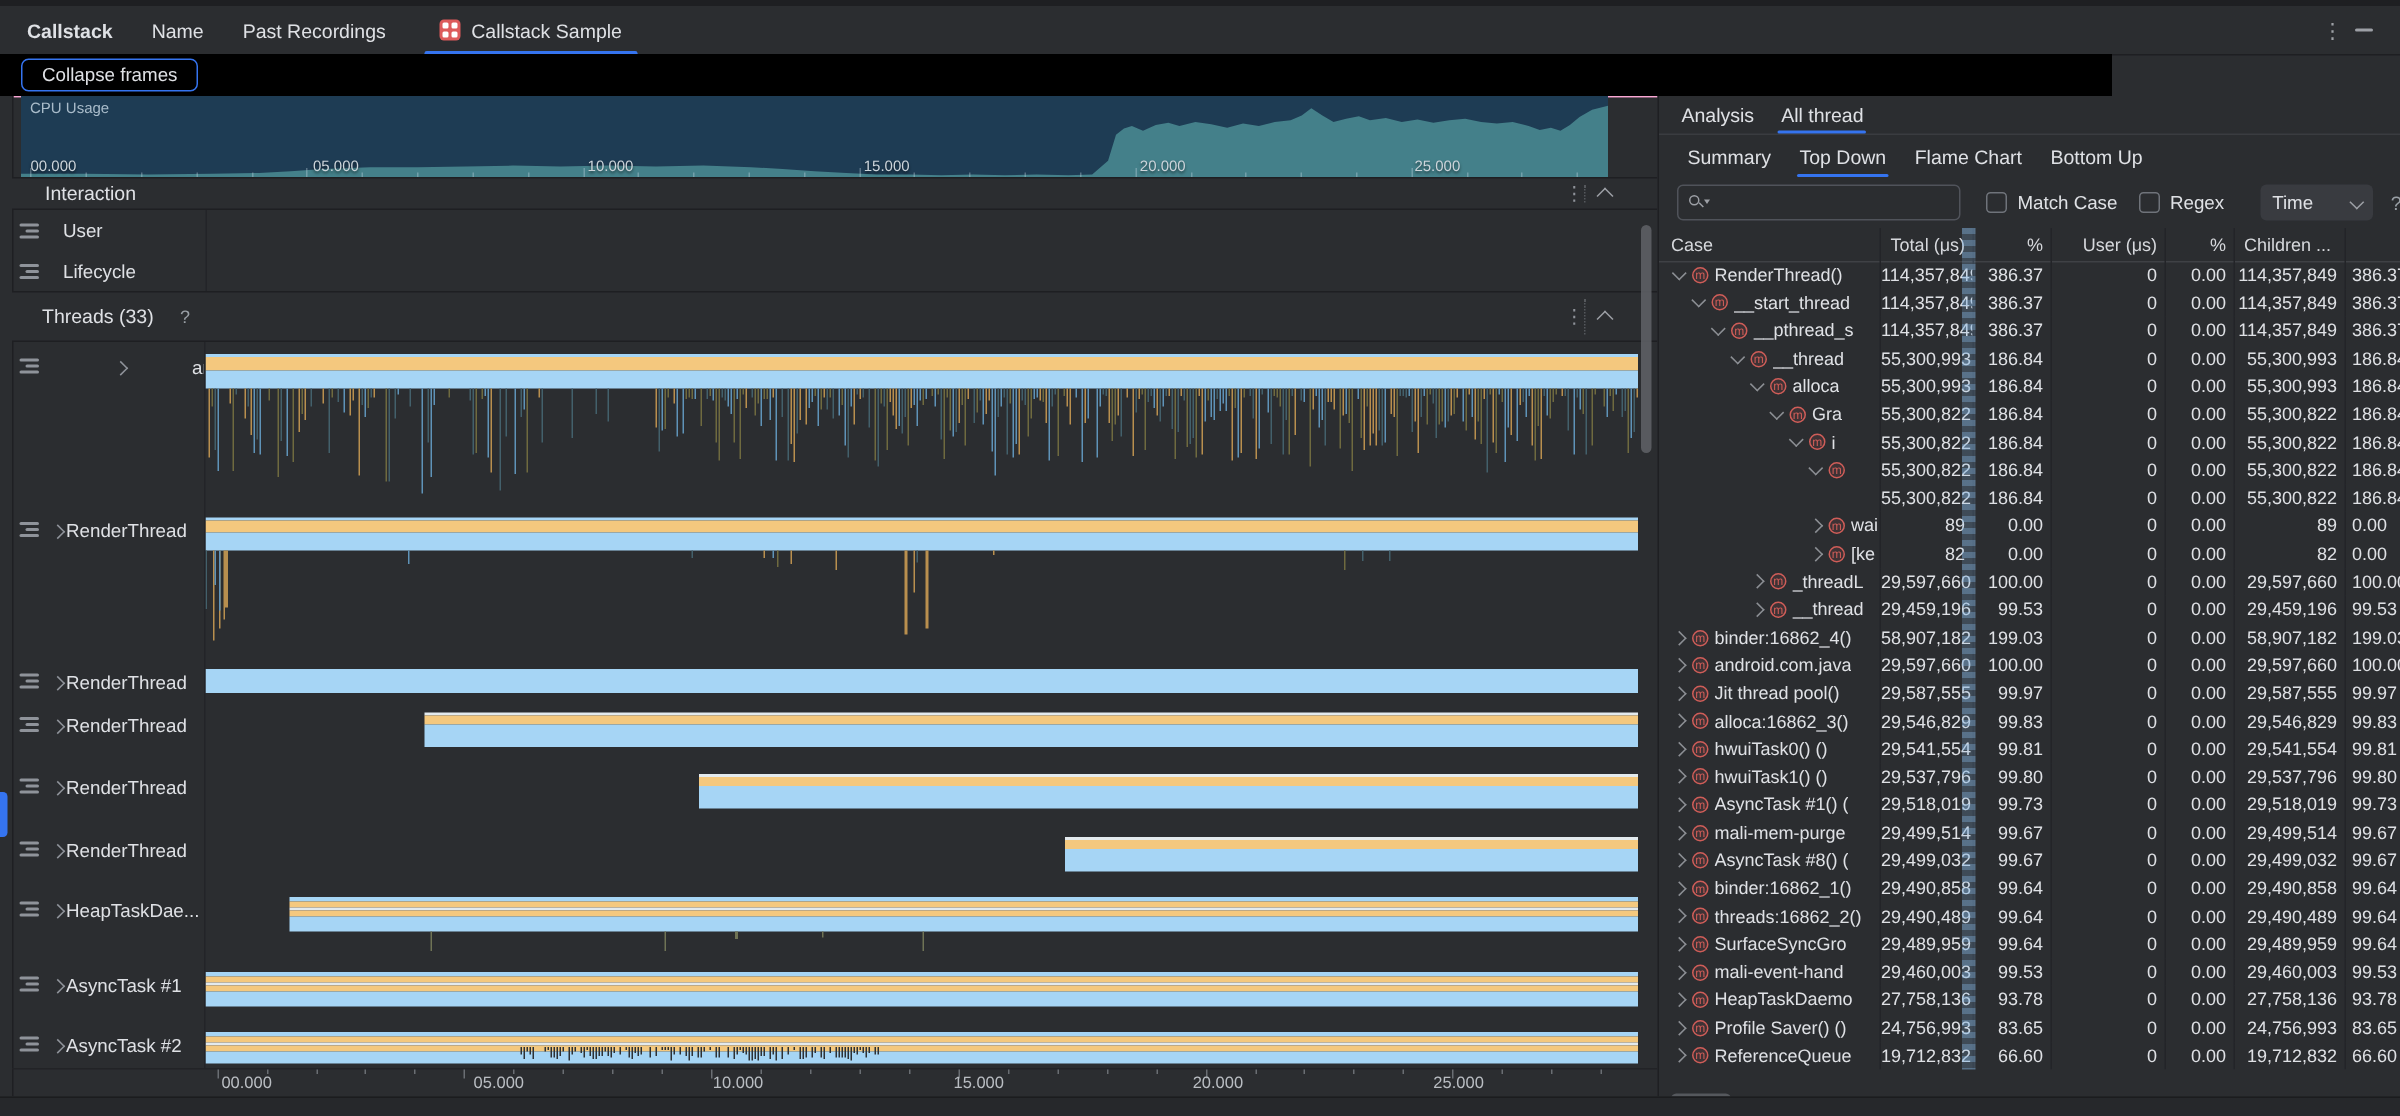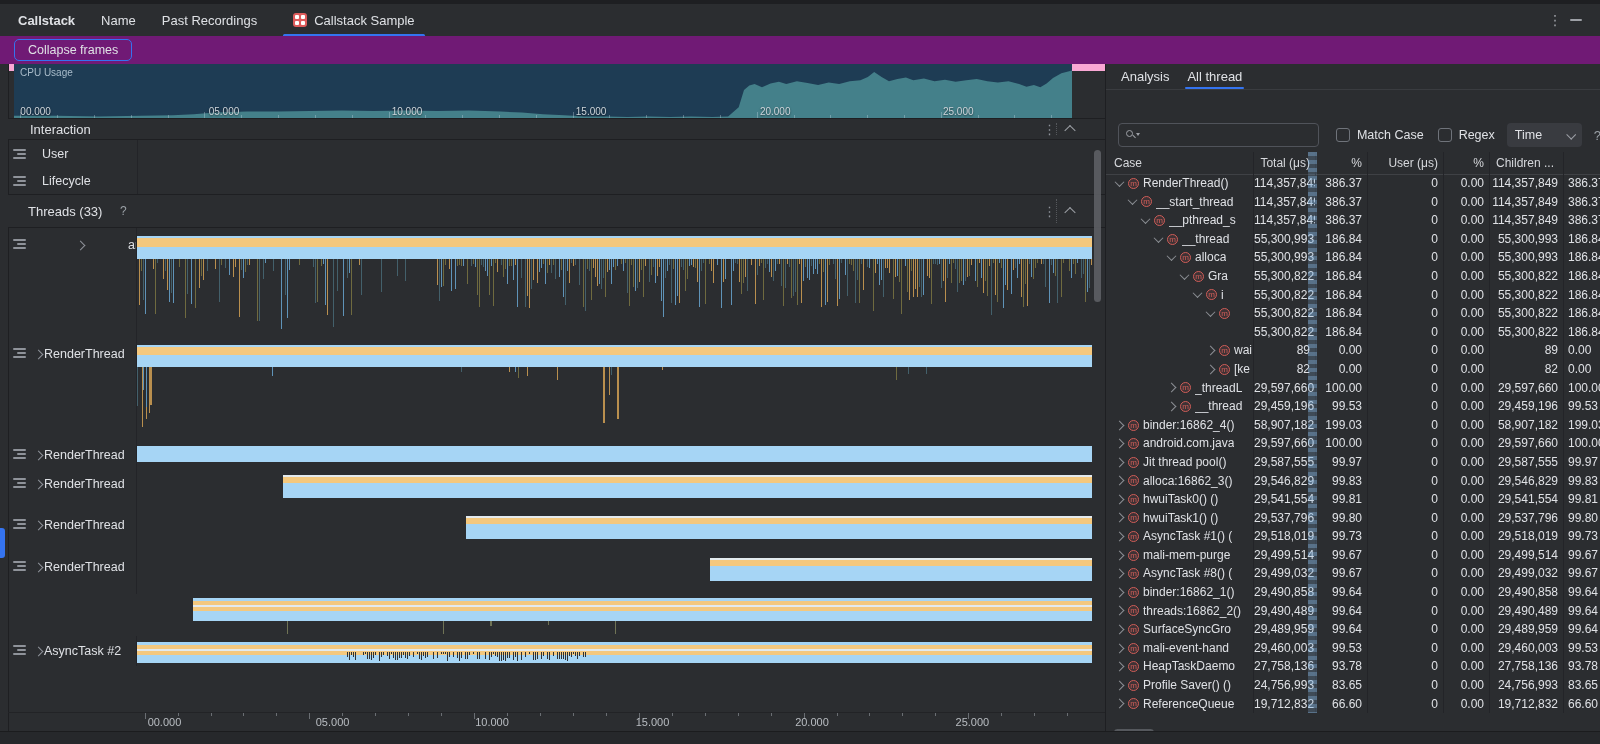--- a/index.html
+++ b/index.html
@@ -13,21 +13,21 @@
   .tabbar .ttl{font-weight:bold;font-size:13px;margin-left:18px;}
   .tabbar .tab{font-size:13px;margin-left:26px;color:#dfe1e5;cursor:default;}
   .tabbar .atab{position:relative;height:32px;display:flex;align-items:center;margin-left:26px;padding:0 10px;}
   .atab .underline{position:absolute;left:0;right:0;bottom:-1px;height:3px;background:#3574f0;border-radius:2px;}
   .sesicon{width:14px;height:14px;border-radius:3px;background:#dd5b5b;display:inline-grid;
            grid-template-columns:4px 4px;grid-template-rows:4px 4px;gap:1.5px;padding:2px;box-sizing:border-box;margin-right:7px;}
   .sesicon i{background:#fff;border-radius:1px;display:block;}
   .kebab{position:absolute;left:1548px;top:0;height:32px;line-height:32px;font-size:14px;color:#9da0a6;}
   .minim{position:absolute;left:1570px;top:15px;width:12px;height:2px;background:#9da0a6;border-radius:1px;}
   
-  .toolbar{position:absolute;left:0;top:36px;width:1600px;height:28px;background:#701a75;border-bottom:7px solid #f9a8d4;}
+  .toolbar{position:absolute;left:0;top:36px;width:1408px;height:28px;background:#000000;border-bottom:1px solid #f9a8d4;}
   .collapse-btn{position:absolute;left:14px;top:3px;height:22px;padding:0 13px;font-size:12.5px;
        font-family:"Liberation Sans",sans-serif;color:#dfe1e5;background:transparent;
        border:1px solid #3574f0;border-radius:5px;cursor:pointer;}
   .circicon{position:absolute;top:42px;width:15px;height:15px;border:1.3px solid #8e9196;border-radius:50%;
        color:#b6b9be;font-size:11px;line-height:14px;text-align:center;box-sizing:border-box;}
   .circicon.dim{border-color:#55585c;color:#55585c;}
   .circicon .sq{position:absolute;left:4px;top:4px;width:5px;height:5px;border:1px solid #55585c;}
   
   .main{position:absolute;left:0;top:64px;width:1600px;height:667px;}
   .left{position:absolute;left:0;top:0;width:1105px;height:667px;overflow:hidden;}
@@ -86,21 +86,21 @@
   .sfield{position:relative;margin-left:12px;width:208px;height:24px;border:1px solid #50535a;border-radius:4px;
           box-sizing:border-box;display:flex;align-items:center;}
   .mag{position:relative;width:14px;height:12px;margin-left:7px;flex:none;}
   .mag .lens{position:absolute;left:0;top:1px;width:7px;height:7px;border:1.4px solid #9da0a6;border-radius:50%;box-sizing:border-box;}
   .mag .stem{position:absolute;left:5.5px;top:7px;width:4px;height:1.4px;background:#9da0a6;transform:rotate(45deg);}
   .mag .dd{position:absolute;left:10px;top:4px;width:0;height:0;border-left:2.5px solid transparent;border-right:2.5px solid transparent;border-top:3px solid #9da0a6;}
   .sfield input{flex:1;background:transparent;border:none;outline:none;color:#dfe1e5;font-size:12px;min-width:0;margin-left:5px;font-family:"Liberation Sans",sans-serif;}
   .cb{width:14px;height:14px;border:1.5px solid #6f737a;border-radius:3px;box-sizing:border-box;flex:none;}
   .cblab{font-size:12.5px;color:#dfe1e5;margin-left:7px;white-space:nowrap;}
   .mc{margin-left:17px;} .rx{margin-left:14px;}
-  .ddbox{position:relative;margin-left:12px;width:75px;height:24px;background:#393b40;border-radius:4px;
+  .ddbox{position:relative;margin-left:24px;width:75px;height:24px;background:#393b40;border-radius:4px;
          display:flex;align-items:center;flex:none;overflow:hidden;}
   .ddbox .ddtext{font-size:12.5px;color:#dfe1e5;margin-left:8px;}
   .ddchev{position:absolute;right:8px;top:9px;width:6px;height:6px;border-right:1.4px solid #9da0a6;border-bottom:1.4px solid #9da0a6;transform:rotate(45deg) translateY(-1px);}
   .helpq{font-size:13px;color:#9aa0a6;margin-left:12px;}
   
   .thead{position:absolute;left:0;top:88px;width:495px;height:22px;display:flex;border-bottom:1px solid #3f4145;
          font-size:12px;color:#d6d8dc;line-height:22px;background:#2b2d30;}
   .tbody{position:absolute;left:0;top:110px;width:495px;height:539px;overflow:hidden;}
   .trow{display:flex;height:18.6px;line-height:18.6px;font-size:12px;color:#dfe1e5;}
   .c{flex:none;overflow:hidden;white-space:nowrap;box-sizing:border-box;}
@@ -728,36 +728,65 @@
     <div class="track">
               <div class="bar" style="left: 573px; width: 382px; top: 6px;">
                 <div style="height: 2px; background: rgb(227, 234, 238);"></div>
                 <div style="height: 6px; background: rgb(244, 200, 126);"></div>
                 <div style="height: 15px; background: rgb(166, 213, 245);"></div>
               </div>
             </div>
   </div>
 
   <div class="throw" style="height: 42px;">
+    <div class="tname" style="padding-top: 6px;">
+      <span class="handle">
+                <i></i>
+                <i></i>
+                <i></i>
+              </span>
+      <span class="rchev"></span>
+      <span class="tlabel">HeapTaskDae...</span>
+    </div>
     <div class="track">
               <div class="bar" style="left: 56.345px; width: 898.655px; top: 4px;">
                 <div style="height: 3px; background: rgb(166, 213, 245);"></div>
                 <div style="height: 4px; background: rgb(244, 200, 126);"></div>
                 <div style="height: 2px; background: rgb(227, 234, 238);"></div>
                 <div style="height: 4px; background: rgb(244, 200, 126);"></div>
                 <div style="height: 10px; background: rgb(166, 213, 245);"></div>
               </div>
               <span class="spk" style="left: 149.935px; top: 27px; height: 13px; background: rgb(111, 115, 85); width: 1.5px;"></span>
               <span class="spk" style="left: 305.6px; top: 27px; height: 13px; background: rgb(111, 115, 85); width: 1.5px;"></span>
               <span class="spk" style="left: 477.5px; top: 27px; height: 13px; background: rgb(111, 115, 85); width: 1.5px;"></span>
               <span class="spk" style="left: 353.35px; top: 27px; height: 5px; background: rgb(111, 115, 85); width: 1.5px;"></span>
               <span class="spk" style="left: 410.65px; top: 27px; height: 4px; background: rgb(111, 115, 85); width: 1.5px;"></span>
             </div>
   </div>
 
+  <div class="throw" style="height: 46px;">
+    <div class="tname" style="padding-top: 14px;">
+      <span class="handle">
+                <i></i>
+                <i></i>
+                <i></i>
+              </span>
+      <span class="rchev"></span>
+      <span class="tlabel">AsyncTask #1</span>
+    </div>
+    <div class="track">
+              <div class="bar" style="left: 0px; width: 955px; top: 12px;">
+                <div style="height: 3px; background: rgb(166, 213, 245);"></div>
+                <div style="height: 4px; background: rgb(244, 200, 126);"></div>
+                <div style="height: 2px; background: rgb(227, 234, 238);"></div>
+                <div style="height: 4px; background: rgb(244, 200, 126);"></div>
+                <div style="height: 10px; background: rgb(166, 213, 245);"></div>
+              </div>
+            </div>
+  </div>
 
   <div class="throw" style="height: 30px;">
     <div class="tname" style="padding-top: 8px;">
       <span class="handle">
                 <i></i>
                 <i></i>
                 <i></i>
               </span>
       <span class="rchev"></span>
       <span class="tlabel">AsyncTask #2</span>
@@ -906,20 +935,29 @@
     </div>
 
     <div class="right">
       <div class="rtabs1">
         <span class="rtab">Analysis</span>
         <span class="rtab">
           <span>All thread</span>
           <span class="underline"></span>
         </span>
       </div>
+      <div class="rtabs2">
+        <span class="rtab">Summary</span>
+        <span class="rtab">
+          <span>Top Down</span>
+          <span class="underline"></span>
+        </span>
+        <span class="rtab">Flame Chart</span>
+        <span class="rtab">Bottom Up</span>
+      </div>
 
       <div class="searchrow">
         <div class="sfield">
           <span class="mag">
               <span class="lens"></span>
               <span class="stem"></span>
               <span class="dd"></span>
             </span>
           <input value="" placeholder="" style="">
         </div>

